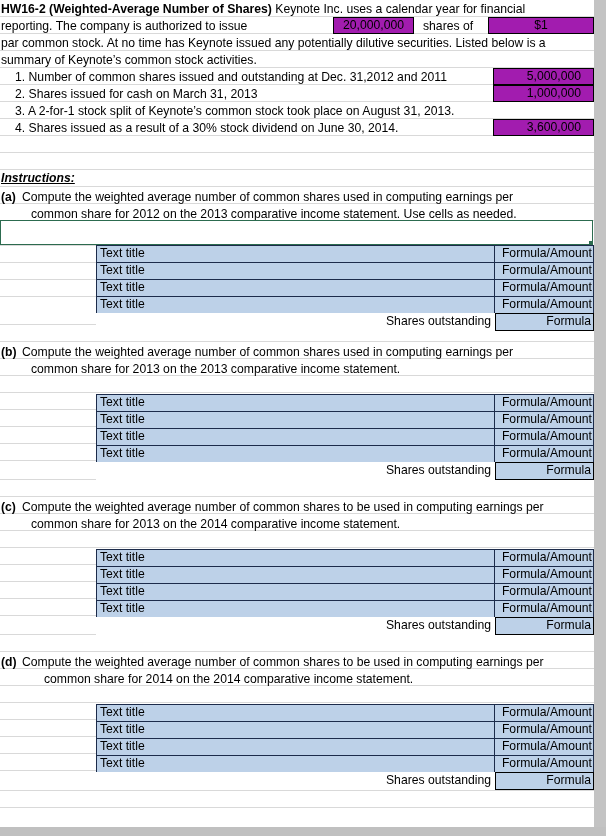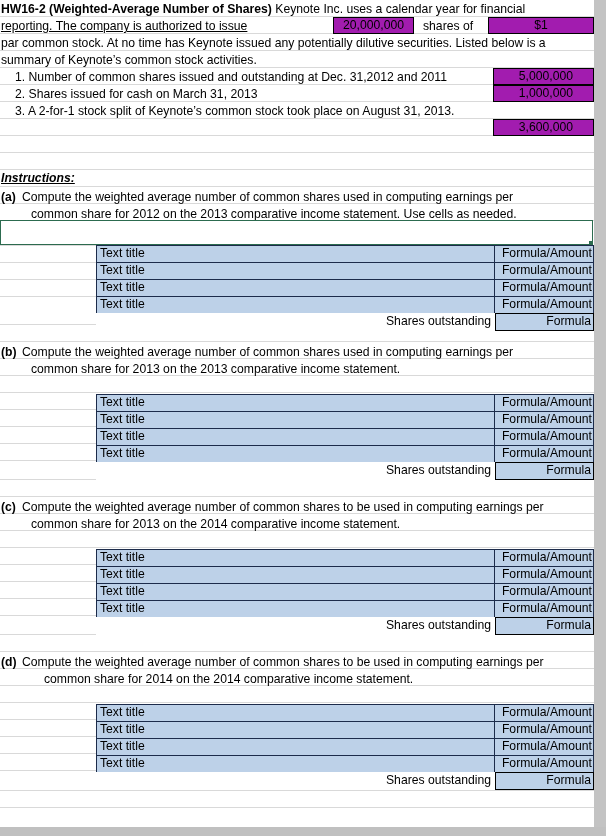--- a/index.html
+++ b/index.html
@@ -74,21 +74,21 @@
   .boxcell {
     position: absolute;
     border: 1px solid #000000;
     background: #a21caf;
     font-size: 12.2px;
     line-height: 15px;
     text-align: center;
     overflow: hidden;
     white-space: nowrap;
   }
-  .boxcell.right { text-align: right; padding-right: 20px; }
+  .boxcell.right { text-align: right; padding-right: 12px; }
 
   
   .instr-head {
     position: absolute;
     left: 1px;
     font-weight: bold;
     font-style: italic;
     text-decoration: underline;
     font-size: 12.2px;
     line-height: 16px;
@@ -238,39 +238,40 @@
   <div class="gridline" style="top:702px"></div>
   <div class="gridline" style="top:719px"></div>
   <div class="gridline" style="top:736px"></div>
   <div class="gridline" style="top:753px"></div>
   <div class="gridline" style="top:770px"></div>
   <div class="gridline" style="top:790px"></div>
   <div class="gridline" style="top:807px"></div>
 
   <div class="prose" style="top:1px;"><b>HW16-2 (Weighted-Average Number of Shares)</b><span> Keynote Inc. uses a calendar year for financial</span></div>
 
-  <div class="prose" style="top:18px;text-decoration:underline;"><span>reporting. The company is authorized to issue</span></div>
+  <div class="prose" style="top:18px;"><span>reporting. The company is authorized to issue</span></div>
 
   <div class="boxcell" style="left:333px; top:17px; width:81px; height:17px;">20,000,000</div>
 
   <div class="prose" style="top:18px; left:423px;">shares of</div>
 
   <div class="boxcell" style="left:488px; top:17px; width:106px; height:17px;">$1</div>
 
   <div class="prose" style="top:35px;">par common stock. At no time has Keynote issued any potentially dilutive securities. Listed below is a</div>
   <div class="prose" style="top:52px;">summary of Keynote’s common stock activities.</div>
 
   <div class="numbered" style="left:15px; top:69px;">1. Number of common shares issued and outstanding at Dec. 31,2012 and 2011</div>
   <div class="boxcell right" style="left:493px; top:68px; width:101px; height:17px;">5,000,000</div>
 
   <div class="numbered" style="left:15px; top:86px;">2. Shares issued for cash on March 31, 2013</div>
   <div class="boxcell right" style="left:493px; top:85px; width:101px; height:17px;">1,000,000</div>
 
   <div class="numbered" style="left:15px; top:103px;">3. A 2-for-1 stock split of Keynote’s common stock took place on August 31, 2013.</div>
 
+  <div class="numbered" style="left:15px; top:120px;">4. Shares issued as a result of a 30% stock dividend on June 30, 2014.</div>
   <div class="boxcell right" style="left:493px; top:119px; width:101px; height:17px;">3,600,000</div>
 
   <div class="instr-head" style="top:170px;">Instructions:</div>
 
   <div class="instr-letter" style="top:189px;">(a)</div>
   <div class="instr-line" style="left:22px; top:189px;">Compute the weighted average number of common shares used in computing earnings per</div>
   <div class="instr-line" style="left:31px; top:206px;">common share for 2012 on the 2013 comparative income statement. Use cells as needed.</div>
 
   <div class="selrange" style="left:0px; top:220px; width:593px; height:25px;"></div>
   <div class="selhandle" style="left:589px; top:241px;"></div>

